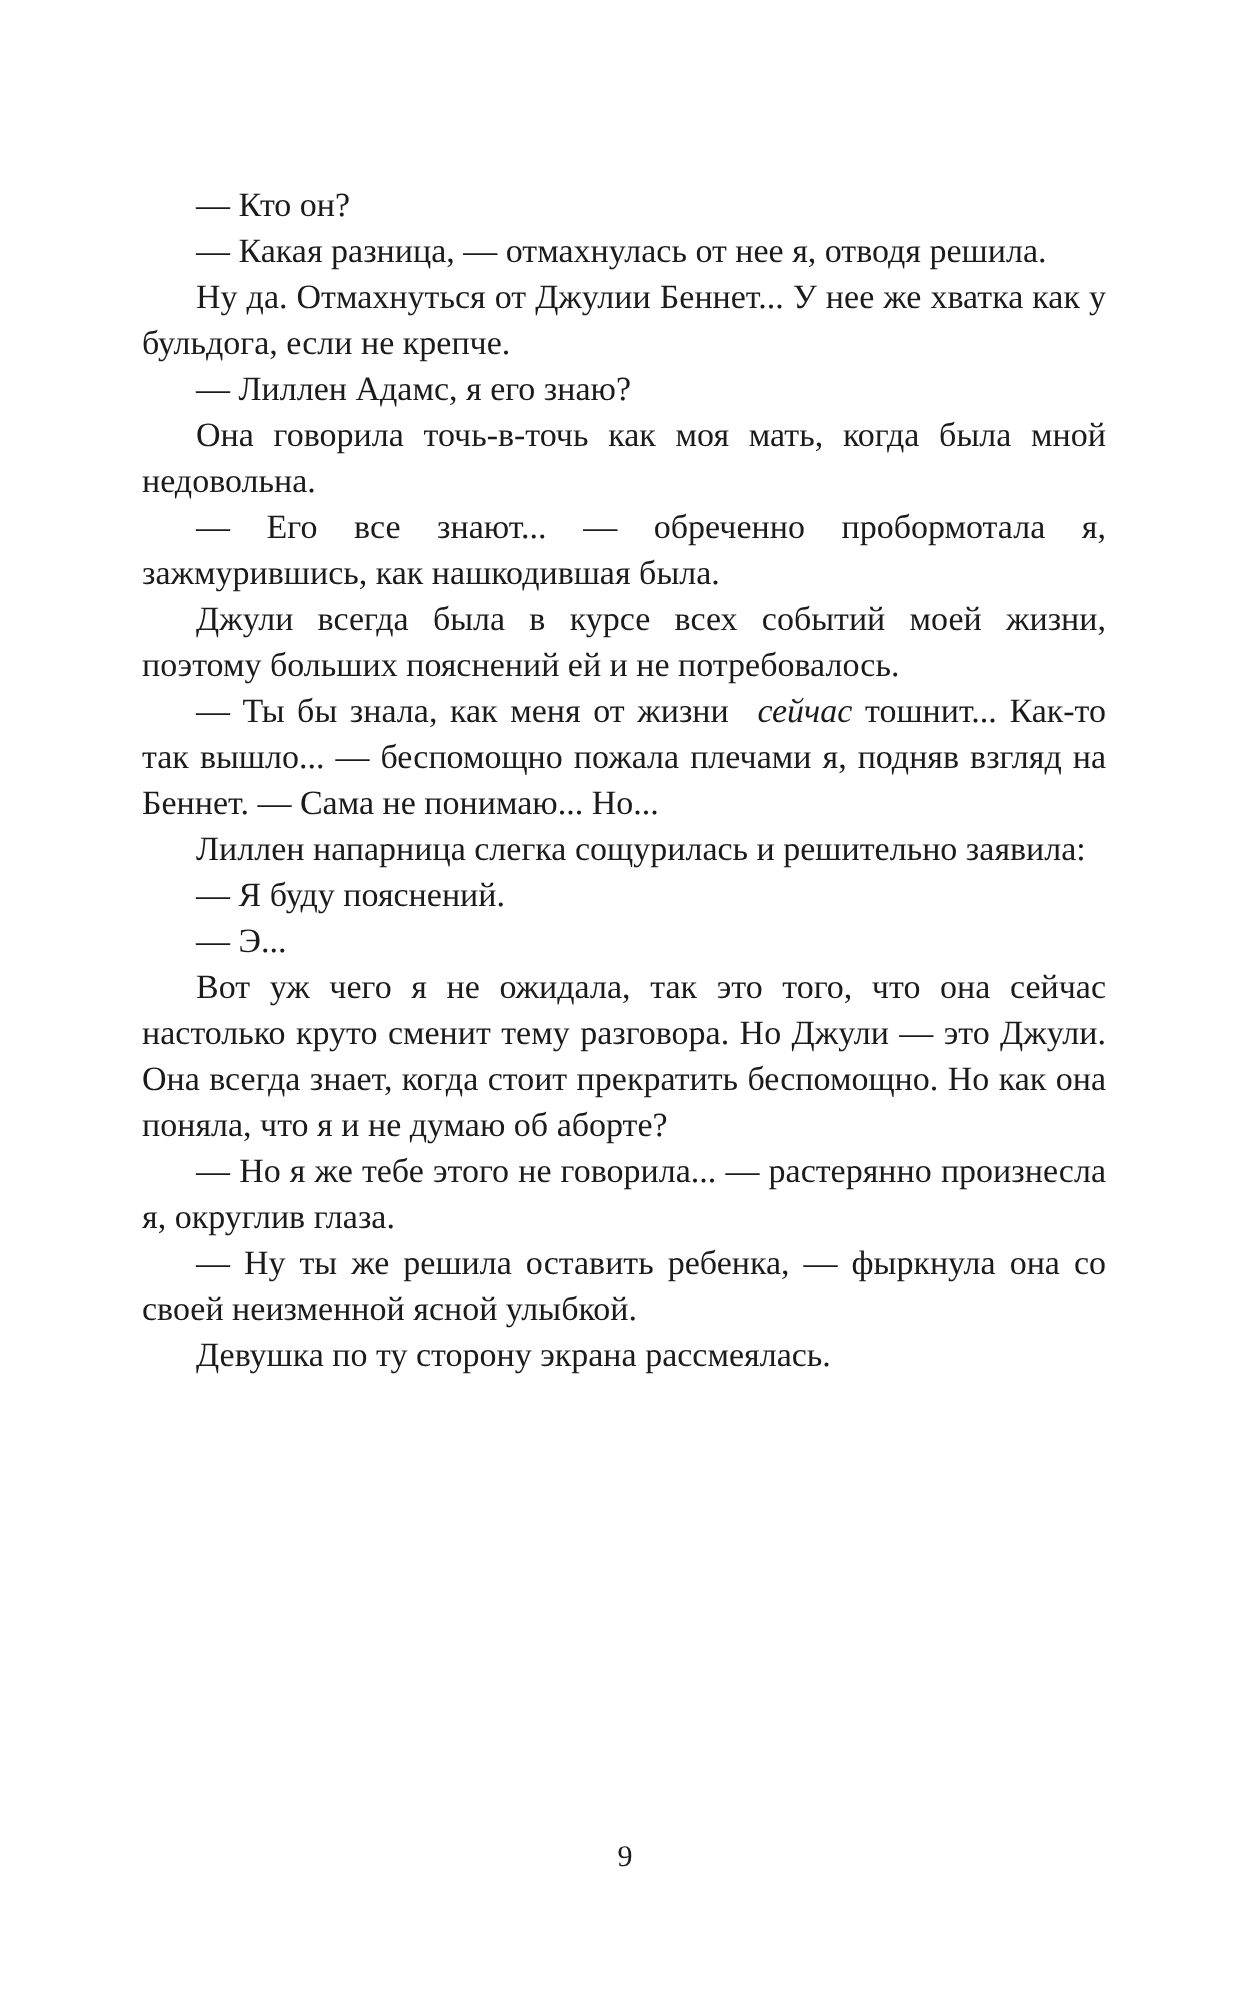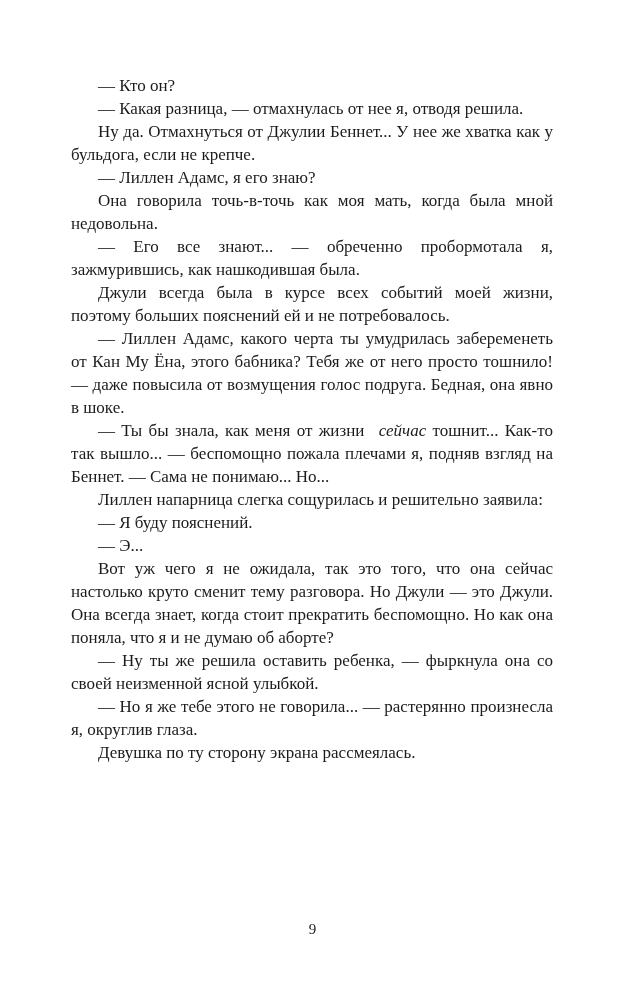--- a/index.html
+++ b/index.html
@@ -11,21 +11,21 @@
     position: relative;
     width: 625px;
     height: 1001px;
     background: #ffffff;
     overflow: hidden;
     font-family: "Liberation Serif", "DejaVu Serif", serif;
     color: #1b1b1b;
   }
   .text-block {
     position: absolute;
-    top: 74px;
+    top: 91px;
     left: 71px;
     width: 482px;
     font-size: 17px;
     line-height: 23px;
     text-align: justify;
   }
   .text-block p.para {
     margin: 0;
     padding: 0;
     text-indent: 27px;
@@ -49,24 +49,23 @@
 
 <div class="page">
   <div class="text-block">
       <p class="para"><span>— Кто он?</span></p>
       <p class="para"><span>— Какая разница, — отмахнулась от нее я, отводя решила.</span></p>
       <p class="para"><span>Ну да. Отмахнуться от Джулии Беннет... У нее же хватка как у бульдога, если не крепче.</span></p>
       <p class="para"><span>— Лиллен Адамс, я его знаю?</span></p>
       <p class="para"><span>Она говорила точь-в-точь как моя мать, когда была мной недовольна.</span></p>
       <p class="para"><span>— Его все знают... — обреченно пробормотала я, зажмурившись, как нашкодившая была.</span></p>
       <p class="para"><span>Джули всегда была в курсе всех событий моей жизни, поэтому больших пояснений ей и не потребовалось.</span></p>
-      <p class="para"><span>— Лиллен Адамс, какого черта ты умудрилась забеременеть от Кан Му Ёна, этого бабника? Тебя же от него просто тошнило! — даже повысила от возмущения голос подруга. Бедная, она явно в шоке.</span></p>
       <p class="para"><span>— Ты бы знала, как меня от жизни </span><span class="em">сейчас</span><span> тошнит... Как-то так вышло... — беспомощно пожала плечами я, подняв взгляд на Беннет. — Сама не понимаю... Но...</span></p>
       <p class="para"><span>Лиллен напарница слегка сощурилась и решительно заявила:</span></p>
       <p class="para"><span>— Я буду пояснений.</span></p>
       <p class="para"><span>— Э...</span></p>
       <p class="para"><span>Вот уж чего я не ожидала, так это того, что она сейчас настолько круто сменит тему разговора. Но Джули — это Джули. Она всегда знает, когда стоит прекратить беспомощно. Но как она поняла, что я и не думаю об аборте?</span></p>
+      <p class="para"><span>— Но я же тебе этого не говорила... — растерянно произнесла я, округлив глаза.</span></p>
       <p class="para"><span>— Ну ты же решила оставить ребенка, — фыркнула она со своей неизменной ясной улыбкой.</span></p>
-      <p class="para"><span>— Но я же тебе этого не говорила... — растерянно произнесла я, округлив глаза.</span></p>
       <p class="para"><span>Девушка по ту сторону экрана рассмеялась.</span></p>
     </div>
   <div class="page-footer">9</div>
 </div>
 
 </body></html>

